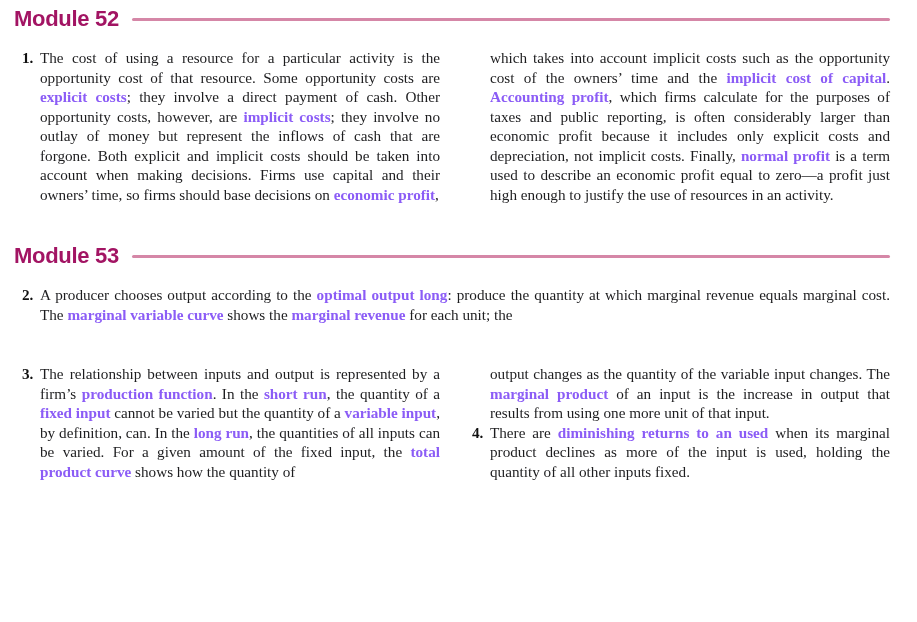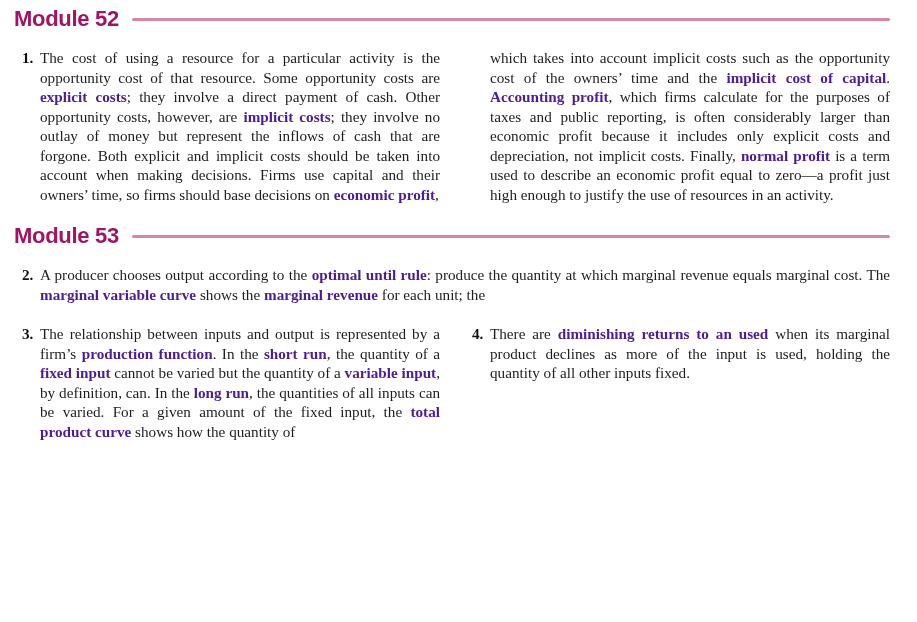--- a/index.html
+++ b/index.html
@@ -14,21 +14,21 @@
     font-family: "Liberation Serif", serif;
   }
   .page {
     box-sizing: border-box;
     width: 917px;
     height: 622px;
     padding: 7px 27px 0 14px;
     background: #ffffff;
   }
   .module + .module {
-    margin-top: 20px;
+    margin-top: 40px;
   }
   .module-header {
     display: flex;
     align-items: center;
     height: 24px;
   }
   .module-title {
     margin: 0;
     font-family: "Liberation Sans", sans-serif;
     font-weight: bold;
@@ -67,21 +67,21 @@
   }
   p.item .num {
     position: absolute;
     left: 0;
     top: 0;
     font-weight: bold;
     color: #111;
   }
   p.item strong {
     font-weight: bold;
-    color: #4c1d95;
+    color: #8b5cf6;
   }
 </style>
 </head>
 <body>
 
 <div class="page">
 
   <section class="module">
     <div class="module-header">
       <h2 class="module-title">Module 52</h2>
@@ -97,29 +97,30 @@
     </div>
   </section>
 
   <section class="module">
     <div class="module-header">
       <h2 class="module-title">Module 53</h2>
       <div class="module-rule"></div>
     </div>
     <div class="module-body">
       <div class="col">
-          <p class="item"><span class="num">2.</span>A producer chooses output according to the <strong>optimal until rule</strong>: produce the quantity at which marginal revenue equals marginal cost. The <strong>marginal variable curve</strong> shows the <strong>marginal revenue</strong> for each unit; the</p>
+          <p class="item"><span class="num">2.</span>A producer chooses output according to the <strong>optimal output long</strong>: produce the quantity at which marginal revenue equals marginal cost. The <strong>marginal variable curve</strong> shows the <strong>marginal revenue</strong> for each unit; the</p>
         </div>
     </div>
   </section>
 
   <section class="module">
     <div class="module-body">
       <div class="col">
           <p class="item"><span class="num">3.</span>The relationship between inputs and output is represented by a firm’s <strong>production function</strong>. In the <strong>short run</strong>, the quantity of a <strong>fixed input</strong> cannot be varied but the quantity of a <strong>variable input</strong>, by definition, can. In the <strong>long run</strong>, the quantities of all inputs can be varied. For a given amount of the fixed input, the <strong>total product curve</strong> shows how the quantity of</p>
         </div>
       <div class="col">
+          <p class="item">output changes as the quantity of the variable input changes. The <strong>marginal product</strong> of an input is the increase in output that results from using one more unit of that input.</p>
           <p class="item"><span class="num">4.</span>There are <strong>diminishing returns to an used</strong> when its marginal product declines as more of the input is used, holding the quantity of all other inputs fixed.</p>
         </div>
     </div>
   </section>
 
 </div>
 
 </body></html>

